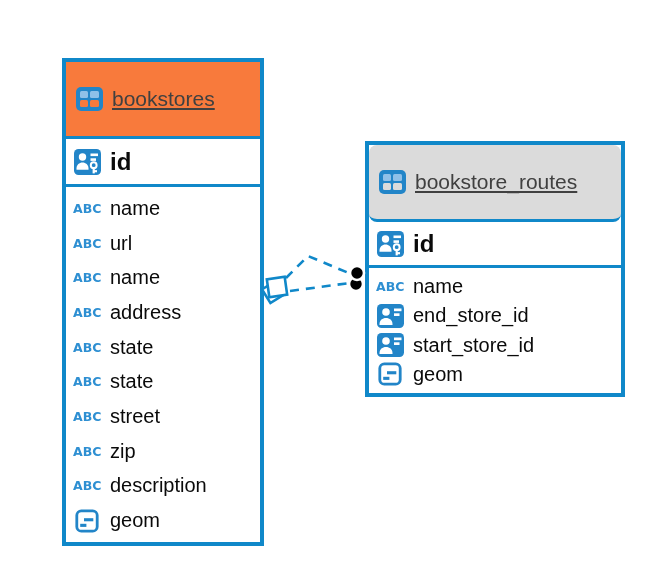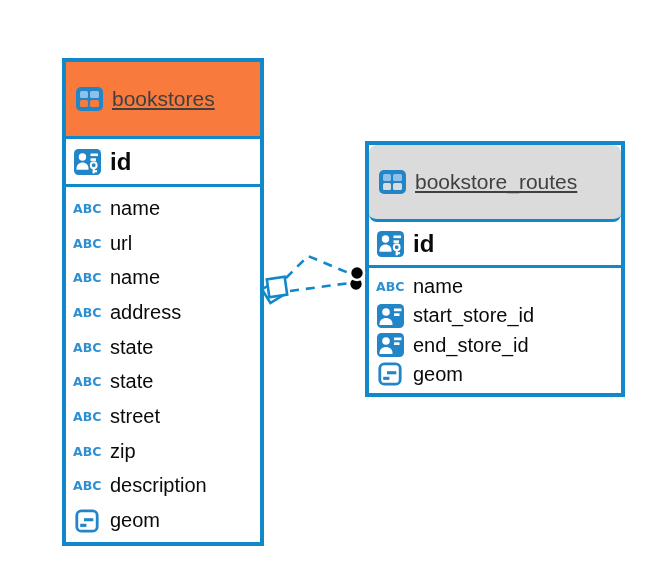--- a/index.html
+++ b/index.html
@@ -182,33 +182,33 @@
       <div class="frow">
         <span class="iconbox">
           <svg width="27" height="24" viewBox="0 0 27 24">
             <rect width="27" height="24" rx="4.5" fill="#2285C8"></rect>
             <circle cx="9" cy="8" r="3.8" fill="#fff"></circle>
             <path d="M2.5 20c0-3.8 2.9-6 6.5-6s6.5 2.2 6.5 6v1h-13z" fill="#fff"></path>
             <rect x="17" y="4.5" width="7.5" height="2.7" fill="#fff"></rect>
             <rect x="17" y="9.3" width="5.5" height="2.7" fill="#fff"></rect>
           </svg>
         </span>
-        <span>start_store_id</span>
+        <span>end_store_id</span>
       </div>
       <div class="frow">
         <span class="iconbox">
           <svg width="27" height="24" viewBox="0 0 27 24">
             <rect width="27" height="24" rx="4.5" fill="#2285C8"></rect>
             <circle cx="9" cy="8" r="3.8" fill="#fff"></circle>
             <path d="M2.5 20c0-3.8 2.9-6 6.5-6s6.5 2.2 6.5 6v1h-13z" fill="#fff"></path>
             <rect x="17" y="4.5" width="7.5" height="2.7" fill="#fff"></rect>
             <rect x="17" y="9.3" width="5.5" height="2.7" fill="#fff"></rect>
           </svg>
         </span>
-        <span>end_store_id</span>
+        <span>start_store_id</span>
       </div>
       <div class="frow">
         <span class="iconbox">
           <svg width="24" height="24" viewBox="0 0 24 24">
             <rect x="1.8" y="1.8" width="20.4" height="20.4" rx="4.5" fill="#fff" stroke="#2285C8" stroke-width="2.8"></rect>
             <rect x="9" y="9.2" width="9.3" height="3.1" fill="#2285C8"></rect>
             <rect x="5.2" y="14.8" width="6.2" height="3.1" fill="#2285C8"></rect>
           </svg>
         </span>
         <span>geom</span>

